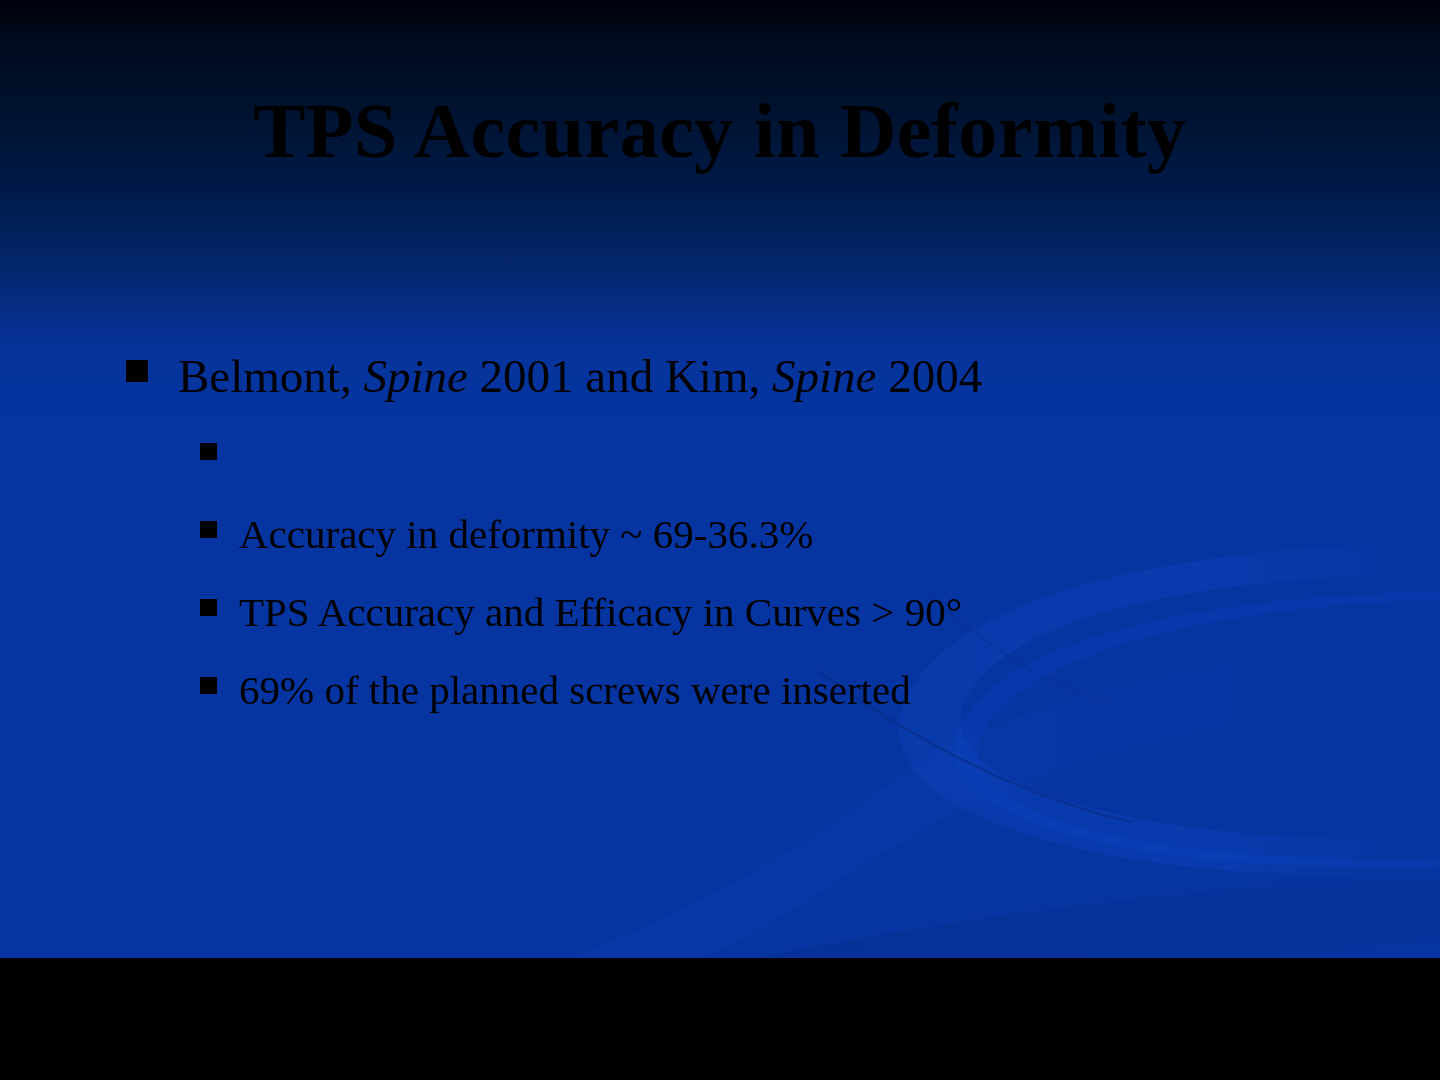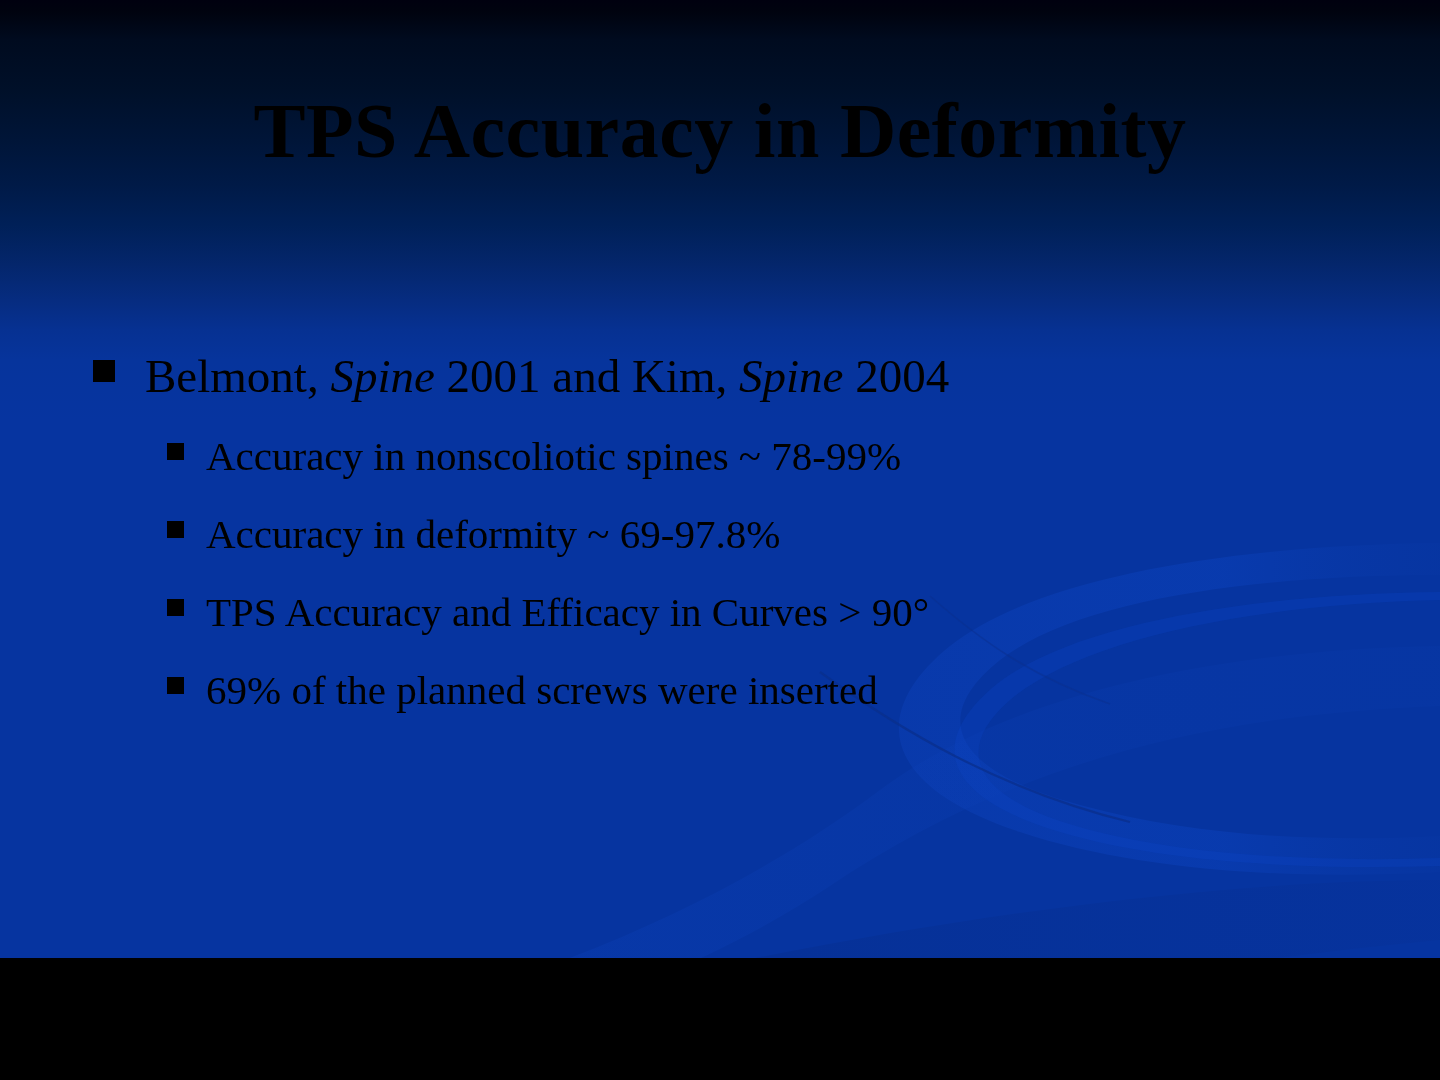--- a/index.html
+++ b/index.html
@@ -60,20 +60,21 @@
   #body {
     position: absolute;
     left: 0;
     top: 330px;
     width: 1440px;
   }
   .line {
     position: relative;
     color: #000000;
     white-space: nowrap;
+    margin-left: 33px;
   }
   .bullet {
     display: inline-block;
     background: #000000;
     vertical-align: middle;
     position: relative;
   }
 
   
   .lvl1 {
@@ -158,19 +159,19 @@
              C 980 786 1160 716 1440 706 Z" fill="url(#rg3)"></path>
 
     <path d="M 820 672 C 900 730 1000 790 1130 822" fill="none" stroke="#0a2f8c" stroke-width="2.2" opacity="0.75"></path>
     <path d="M 930 596 C 980 640 1030 676 1110 704" fill="none" stroke="#0a2f8c" stroke-width="1.6" opacity="0.45"></path>
   </svg>
 
   <div id="title">TPS Accuracy in Deformity</div>
 
   <div id="body">
       <div class="line lvl1"><span class="bullet"></span><span class="txt"><span>Belmont, </span><span class="ital">Spine</span><span> 2001 and Kim, </span><span class="ital">Spine</span><span> 2004</span></span></div>
-      <div class="line lvl2"><span class="bullet"></span><span class="txt"><span>Accuracy in nonscoliotic spines ~ 78-99%</span></span></div>
-      <div class="line lvl2"><span class="bullet"></span><span class="txt"><span>Accuracy in deformity ~ 69-97.8%</span></span></div>
+      <div class="line lvl2"><span class="bullet"></span></div>
+      <div class="line lvl2"><span class="bullet"></span><span class="txt"><span>Accuracy in deformity ~ 69-36.3%</span></span></div>
       <div class="line lvl2"><span class="bullet"></span><span class="txt"><span>TPS Accuracy and Efficacy in Curves &gt; 90°</span></span></div>
       <div class="line lvl2"><span class="bullet"></span><span class="txt"><span>69% of the planned screws were inserted</span></span></div>
     </div>
 
 </div>
 
 </body></html>

